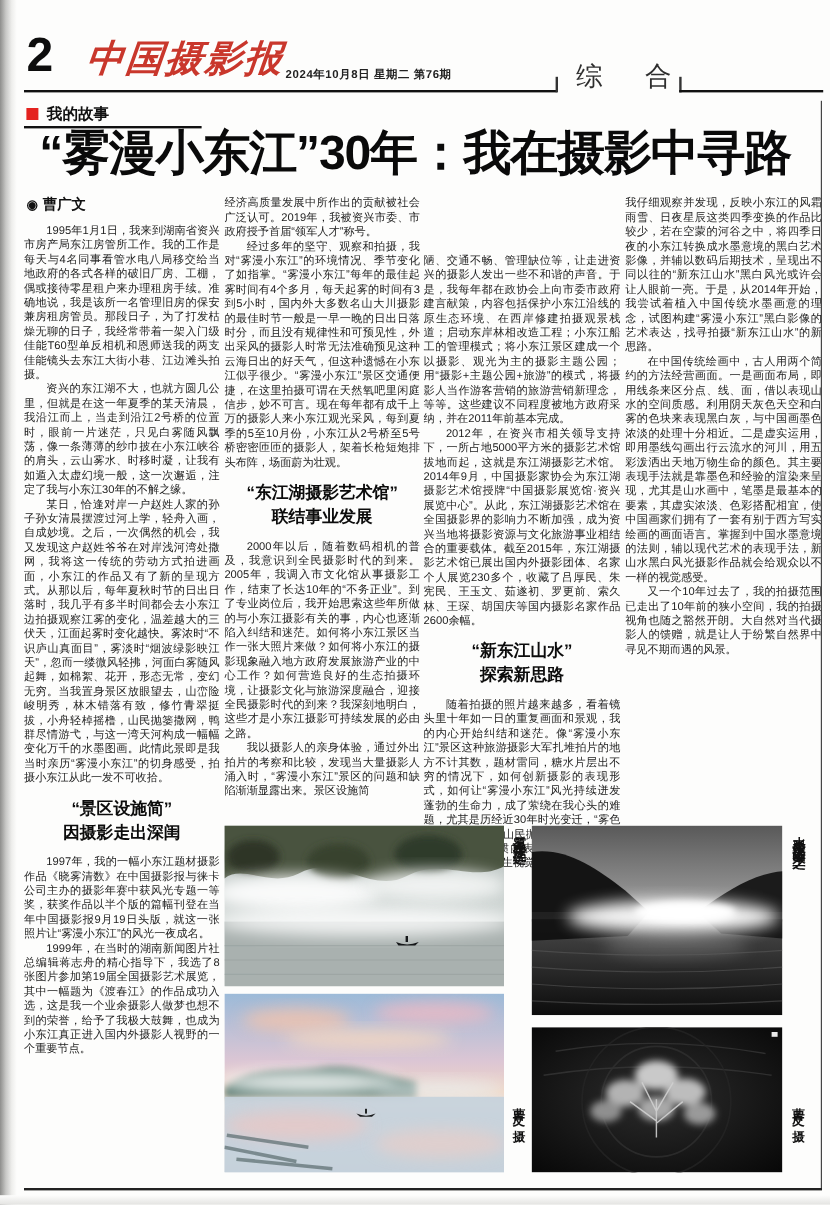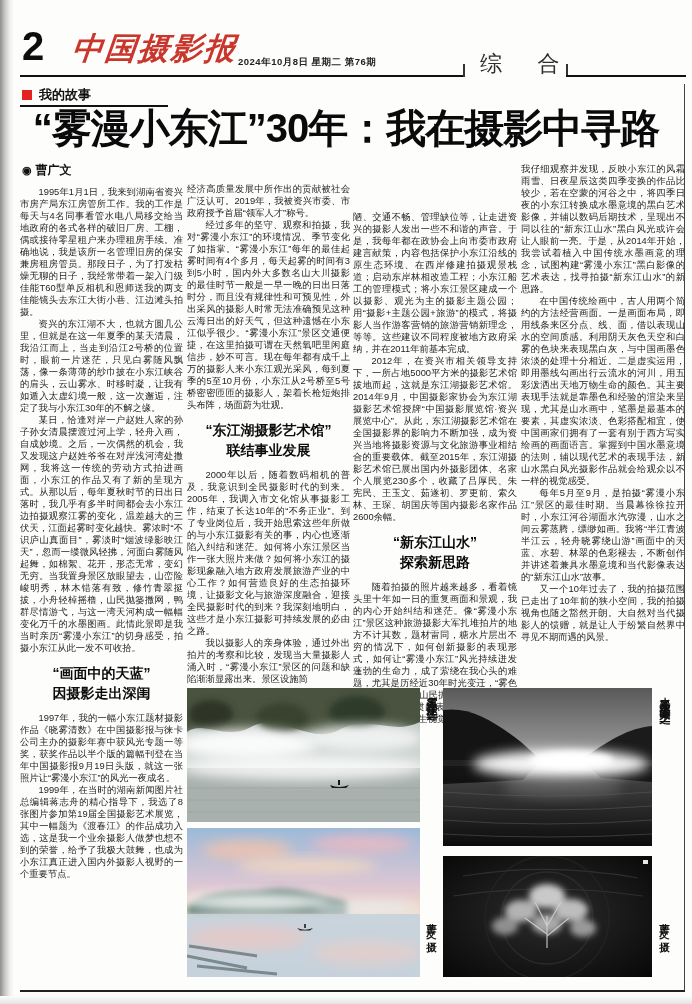--- a/index.html
+++ b/index.html
@@ -34,21 +34,21 @@
   .byline{position:absolute;left:22px;top:162px;font-size:12px;font-weight:700;color:#111;}
   .byline .dot{font-size:11px;margin-right:4px;}
   
   .col{position:absolute;top:163px;width:163px;font-size:9.3px;line-height:12px;
     text-align:justify;color:#1d1d1d;overflow:hidden;}
   .col p{margin:0;text-indent:2em;}
   .col p.cont{text-indent:0;}
   .col .subhead{font-size:14px;line-height:1.45;font-weight:700;text-align:center;
     margin:9px 0 8px;color:#0c0c0c;}
   .col1{left:20px;top:186px;height:790px;}
-  .col2{left:187px;height:523px;margin-top:20px;}
+  .col2{left:187px;height:523px;}
   .col3{left:353px;width:164px;height:523px;margin-top:48px;}
   .col4{left:521px;width:164px;height:523px;}
   
   .photo{position:absolute;display:block;}
   .ph-a{left:187px;top:688px;width:233px;height:134px;}
   .ph-b{left:187px;top:828px;width:233px;height:149px;}
   .ph-c{left:443px;top:688px;width:209px;height:158px;}
   .ph-d{left:443px;top:856px;width:209px;height:121px;}
   .vcap{position:absolute;writing-mode:vertical-rl;font-size:11px;font-weight:700;
     letter-spacing:2px;color:#111;}
@@ -85,21 +85,21 @@
   <h1 class="headline">“雾漫小东江”30年：我在摄影中寻路</h1>
   <div class="byline">
     <span class="dot">◉</span><span>曹广文</span>
   </div>
 
   <div class="col col1">
     <p>1995年1月1日，我来到湖南省资兴市房产局东江房管所工作。我的工作是每天与4名同事看管水电八局移交给当地政府的各式各样的破旧厂房、工棚，偶或接待零星租户来办理租房手续。准确地说，我是该所一名管理旧房的保安兼房租房管员。那段日子，为了打发枯燥无聊的日子，我经常带着一架入门级佳能T60型单反相机和恩师送我的两支佳能镜头去东江大街小巷、江边滩头拍摄。</p>
     <p>资兴的东江湖不大，也就方圆几公里，但就是在这一年夏季的某天清晨，我沿江而上，当走到沿江2号桥的位置时，眼前一片迷茫，只见白雾随风飘荡，像一条薄薄的纱巾披在小东江峡谷的肩头，云山雾水、时移时凝，让我有如遁入太虚幻境一般，这一次邂逅，注定了我与小东江30年的不解之缘。</p>
     <p>某日，恰逢对岸一户赵姓人家的孙子孙女清晨摆渡过河上学，轻舟入画，自成妙境。之后，一次偶然的机会，我又发现这户赵姓爷爷在对岸浅河湾处撒网，我将这一传统的劳动方式拍进画面，小东江的作品又有了新的呈现方式。从那以后，每年夏秋时节的日出日落时，我几乎有多半时间都会去小东江边拍摄观察江雾的变化，温差越大的三伏天，江面起雾时变化越快。雾浓时“不识庐山真面目”，雾淡时“烟波绿影映江天”，忽而一缕微风轻拂，河面白雾随风起舞，如棉絮、花开，形态无常，变幻无穷。当我置身景区放眼望去，山峦险峻明秀，林木错落有致，修竹青翠挺拔，小舟轻棹摇橹，山民抛篓撒网，鸭群尽情游弋，与这一湾天河构成一幅幅变化万千的水墨图画。此情此景即是我当时亲历“雾漫小东江”的切身感受，拍摄小东江从此一发不可收拾。</p>
     <div class="subhead">
-        <div>“画面中的天蓝”</div>
+        <div>“景区设施简”</div>
         <div>因摄影走出深闺</div>
       </div>
     <p>1997年，我的一幅小东江题材摄影作品《晓雾清数》在中国摄影报与徕卡公司主办的摄影年赛中获风光专题一等奖，获奖作品以半个版的篇幅刊登在当年中国摄影报9月19日头版，就这一张照片让“雾漫小东江”的风光一夜成名。</p>
     <p>1999年，在当时的湖南新闻图片社总编辑蒋志舟的精心指导下，我选了8张图片参加第19届全国摄影艺术展览，其中一幅题为《渡春江》的作品成功入选，这是我一个业余摄影人做梦也想不到的荣誉，给予了我极大鼓舞，也成为小东江真正进入国内外摄影人视野的一个重要节点。</p>
   </div>
 
   <div class="col col2">
     <p class="cont">经济高质量发展中所作出的贡献被社会广泛认可。2019年，我被资兴市委、市政府授予首届“领军人才”称号。</p>
     <p>经过多年的坚守、观察和拍摄，我对“雾漫小东江”的环境情况、季节变化了如指掌。“雾漫小东江”每年的最佳起雾时间有4个多月，每天起雾的时间有3到5小时，国内外大多数名山大川摄影的最佳时节一般是一早一晚的日出日落时分，而且没有规律性和可预见性，外出采风的摄影人时常无法准确预见这种云海日出的好天气，但这种遗憾在小东江似乎很少。“雾漫小东江”景区交通便捷，在这里拍摄可谓在天然氧吧里闲庭信步，妙不可言。现在每年都有成千上万的摄影人来小东江观光采风，每到夏季的5至10月份，小东江从2号桥至5号桥密密匝匝的摄影人，架着长枪短炮排头布阵，场面蔚为壮观。</p>
     <div class="subhead">
@@ -116,21 +116,20 @@
     <div class="subhead">
         <div>“新东江山水”</div>
         <div>探索新思路</div>
       </div>
     <p>随着拍摄的照片越来越多，看着镜头里十年如一日的重复画面和景观，我的内心开始纠结和迷茫。像“雾漫小东江”景区这种旅游摄影大军扎堆拍片的地方不计其数，题材雷同，糖水片层出不穷的情况下，如何创新摄影的表现形式，如何让“雾漫小东江”风光持续迸发蓬勃的生命力，成了萦绕在我心头的难题，尤其是历经近30年时光变迁，“雾色中划行的小船、山民抛篓撒网”，已经成为一种司空见惯的表演模式。久而久之，人们就会产生视觉疲劳。于是，</p>
   </div>
 
   <div class="col col4">
     <p class="cont">我仔细观察并发现，反映小东江的风霜雨雪、日夜星辰这类四季变换的作品比较少，若在空蒙的河谷之中，将四季日夜的小东江转换成水墨意境的黑白艺术影像，并辅以数码后期技术，呈现出不同以往的“新东江山水”黑白风光或许会让人眼前一亮。于是，从2014年开始，我尝试着植入中国传统水墨画意的理念，试图构建“雾漫小东江”黑白影像的艺术表达，找寻拍摄“新东江山水”的新思路。</p>
     <p>在中国传统绘画中，古人用两个简约的方法经营画面。一是画面布局，即用线条来区分点、线、面，借以表现山水的空间质感。利用阴天灰色天空和白雾的色块来表现黑白灰，与中国画墨色浓淡的处理十分相近。二是虚实运用，即用墨线勾画出行云流水的河川，用五彩泼洒出天地万物生命的颜色。其主要表现手法就是靠墨色和经验的渲染来呈现，尤其是山水画中，笔墨是最基本的要素，其虚实浓淡、色彩搭配相宜，使中国画家们拥有了一套有别于西方写实绘画的画面语言。掌握到中国水墨意境的法则，辅以现代艺术的表现手法，新山水黑白风光摄影作品就会给观众以不一样的视觉感受。</p>
-    <p>每年5月至9月，是拍摄“雾漫小东江”景区的最佳时期。当晨幕徐徐拉开时，小东江河谷湖面水汽弥漫，山水之间云雾蒸腾，缥缈如画。我将“半江青波半江云，轻舟晓雾绕山游”画面中的天蓝、水碧、林翠的色彩褪去，不断创作并讲述着兼具水墨意境和当代影像表达的“新东江山水”故事。</p>
     <p>又一个10年过去了，我的拍摄范围已走出了10年前的狭小空间，我的拍摄视角也随之豁然开朗。大自然对当代摄影人的馈赠，就是让人于纷繁自然界中寻见不期而遇的风景。</p>
   </div>
 
   <svg class="photo ph-a" viewBox="0 0 233 134" preserveAspectRatio="none">
     <defs>
       <linearGradient id="gA" x1="0" y1="0" x2="0" y2="1">
         <stop offset="0" stop-color="#b6bfbd"></stop>
           <stop offset="1" stop-color="#e2e7e5"></stop>
       </linearGradient>
       <filter id="bl6" x="-40%" y="-40%" width="180%" height="180%">

